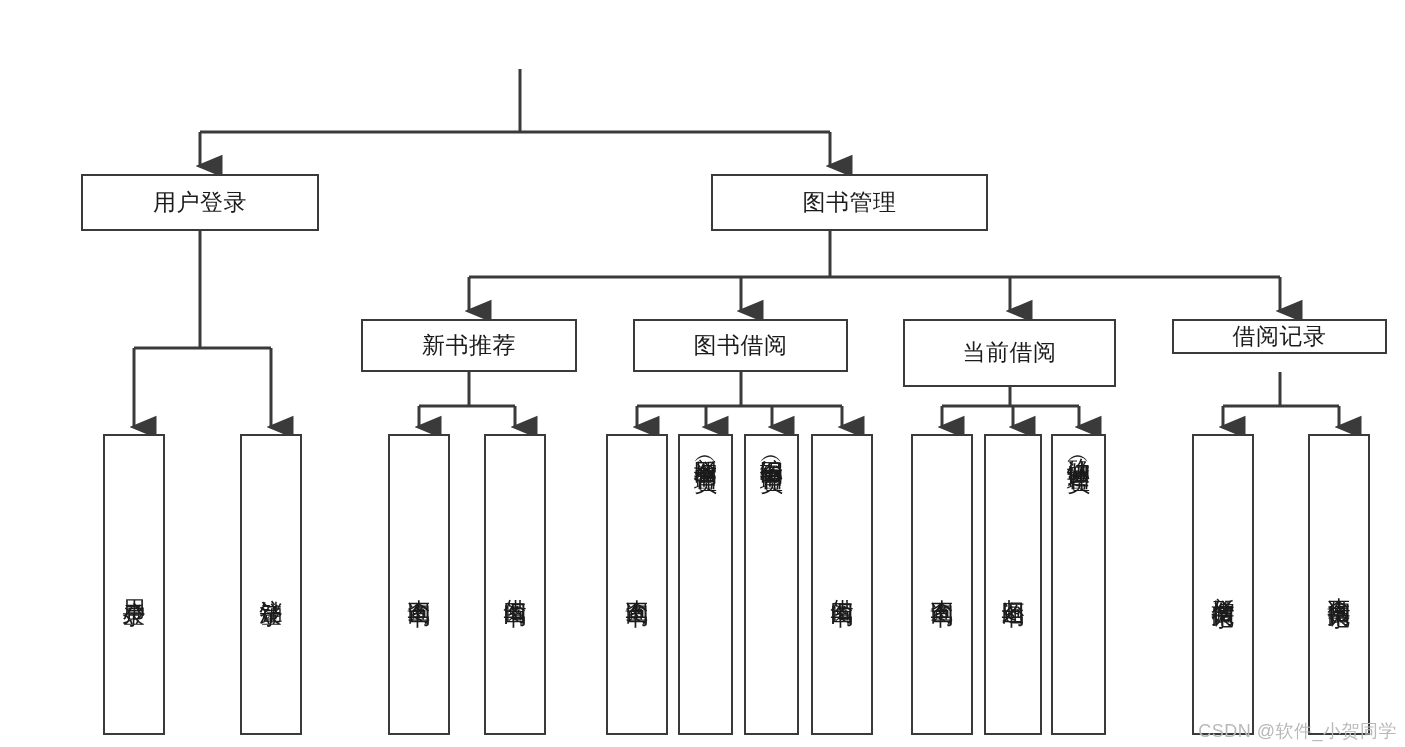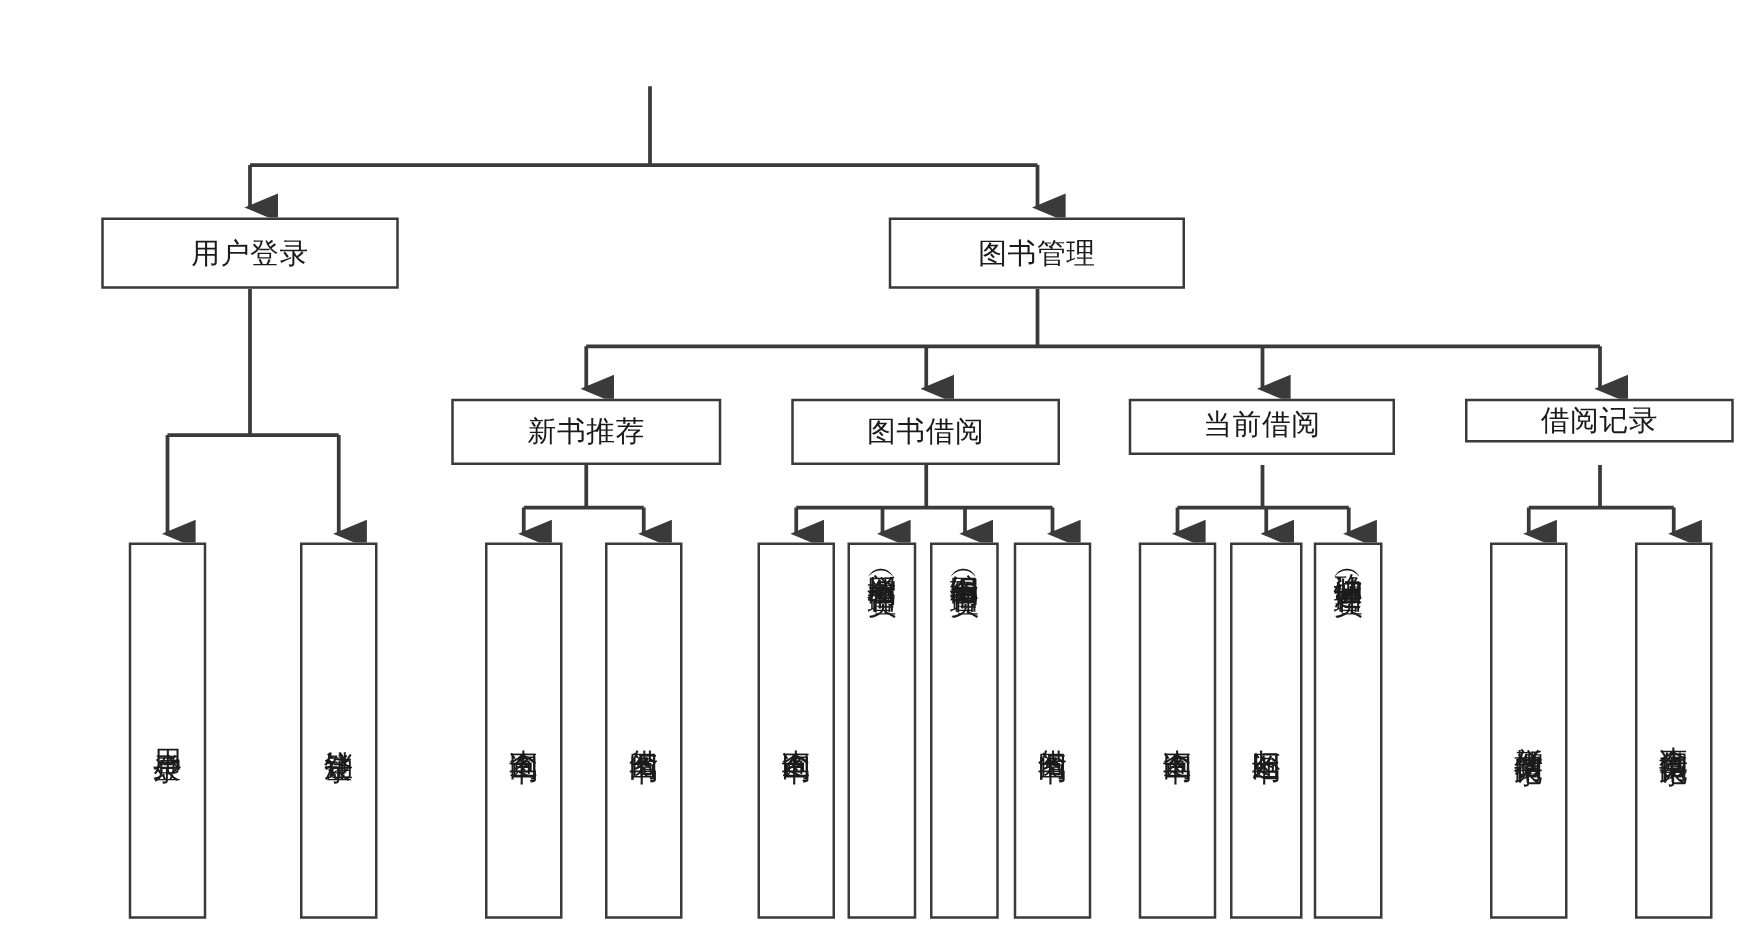--- a/index.html
+++ b/index.html
@@ -130,31 +130,31 @@
       <path d="M 1223 406 L 1339 406"></path>
       <path d="M 1223 406 L 1223 427" marker-end="url(#arrow)"></path>
       <path d="M 1339 406 L 1339 427" marker-end="url(#arrow)"></path>
     </g>
   </svg>
 
 
   <div class="node h" style="left:81px; top:174px; width:238px; height:57px;">
     <span>用户登录</span>
   </div>
-  <div class="node h" style="left:711px; top:174px; width:237px; height:57px;">
+  <div class="node h" style="left:711px; top:174px; width:277px; height:57px;">
     <span>图书管理</span>
   </div>
 
   <div class="node h" style="left:361px; top:319px; width:216px; height:53px;">
     <span>新书推荐</span>
   </div>
   <div class="node h" style="left:633px; top:319px; width:215px; height:53px;">
     <span>图书借阅</span>
   </div>
-  <div class="node h" style="left:903px; top:319px; width:213px; height:45px;font-family:Liberation Mono, monospace;">
+  <div class="node h" style="left:903px; top:319px; width:213px; height:68px;">
     <span>当前借阅</span>
   </div>
   <div class="node h" style="left:1172px; top:319px; width:215px; height:35px;">
     <span>借阅记录</span>
   </div>
 
   <div class="node v" style="left:103px; top:434px; width:62px; height:301px;">
     <div class="vwrap">
         <span class="vtext">用户登录</span>
       </div>
@@ -217,13 +217,14 @@
     <div class="vwrap">
         <span class="vtext">新增借阅记录</span>
       </div>
   </div>
   <div class="node v" style="left:1308px; top:434px; width:62px; height:301px;">
     <div class="vwrap">
         <span class="vtext">查询借阅记录</span>
       </div>
   </div>
 
+  <div class="watermark">CSDN @软件_小贺同学</div>
 </div>
 
 </body></html>

